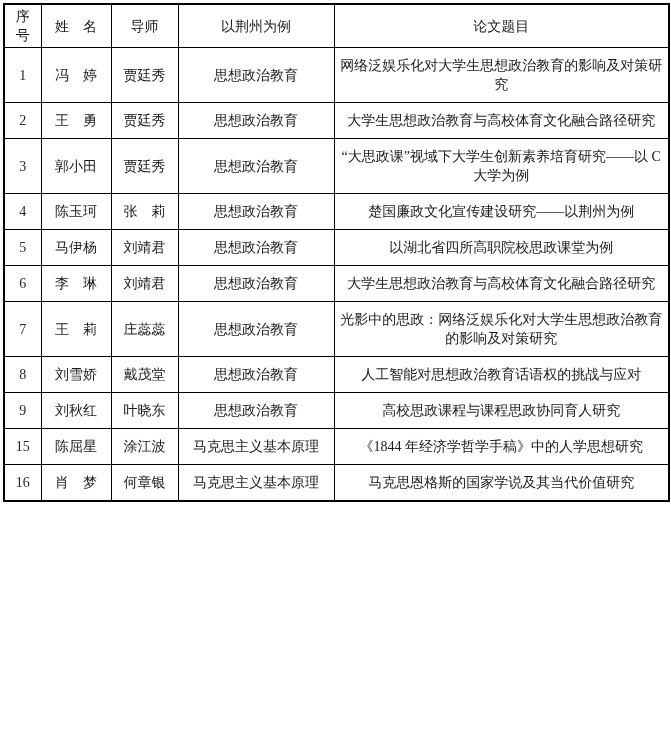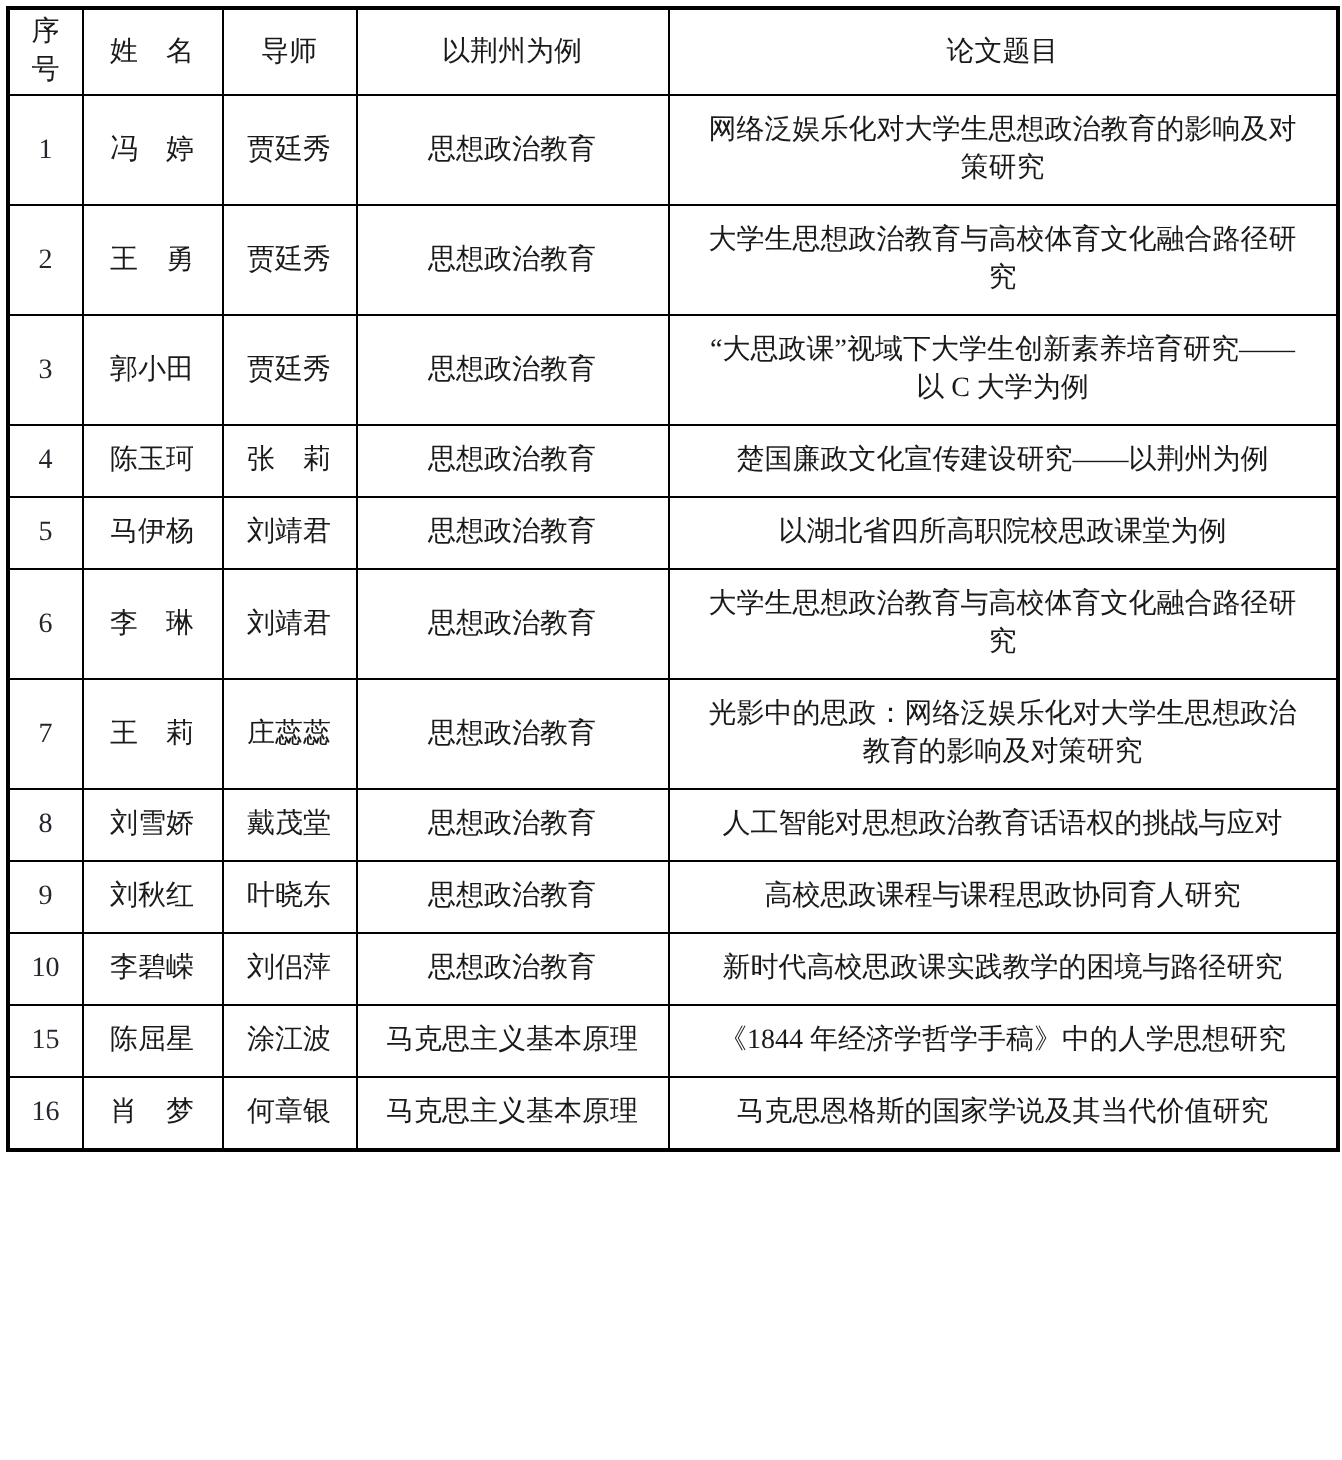--- a/index.html
+++ b/index.html
@@ -30,21 +30,21 @@
     padding: 8px 3px;
     overflow: hidden;
   }
   .col-no     { width: 37px; }
   .col-name   { width: 70px; }
   .col-advisor{ width: 67px; }
   .col-major  { width: 156px; }
   .col-title  { width: 335px; }
   th.h-no { white-space: pre-line; padding: 2px 3px; }
   td.c-no { color: #26262e; }
-  td.c-title { padding: 8px 15px; }
+  td.c-title { padding: 8px 5px; }
 </style>
 </head>
 <body>
 
 <div class="page">
   <table class="thesis-table">
     <colgroup>
       <col class="col-no">
       <col class="col-name">
       <col class="col-advisor">
@@ -127,27 +127,20 @@
   </tr>
 
   <tr>
     <td class="c-no">9</td>
     <td class="c-name">刘秋红</td>
     <td class="c-advisor">叶晓东</td>
     <td class="c-major">思想政治教育</td>
     <td class="c-title">高校思政课程与课程思政协同育人研究</td>
   </tr>
 
-  <tr>
-    <td class="c-no">10</td>
-    <td class="c-name">李碧嵘</td>
-    <td class="c-advisor">刘侣萍</td>
-    <td class="c-major">思想政治教育</td>
-    <td class="c-title">新时代高校思政课实践教学的困境与路径研究</td>
-  </tr>
 
 
 
 
 
   <tr>
     <td class="c-no">15</td>
     <td class="c-name">陈屈星</td>
     <td class="c-advisor">涂江波</td>
     <td class="c-major">马克思主义基本原理</td>

